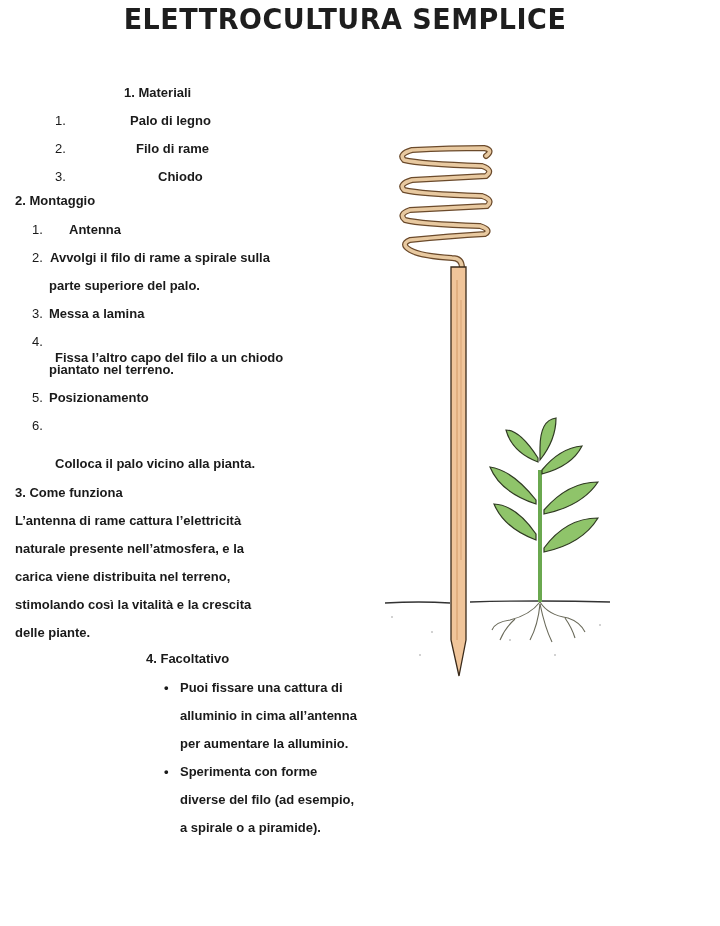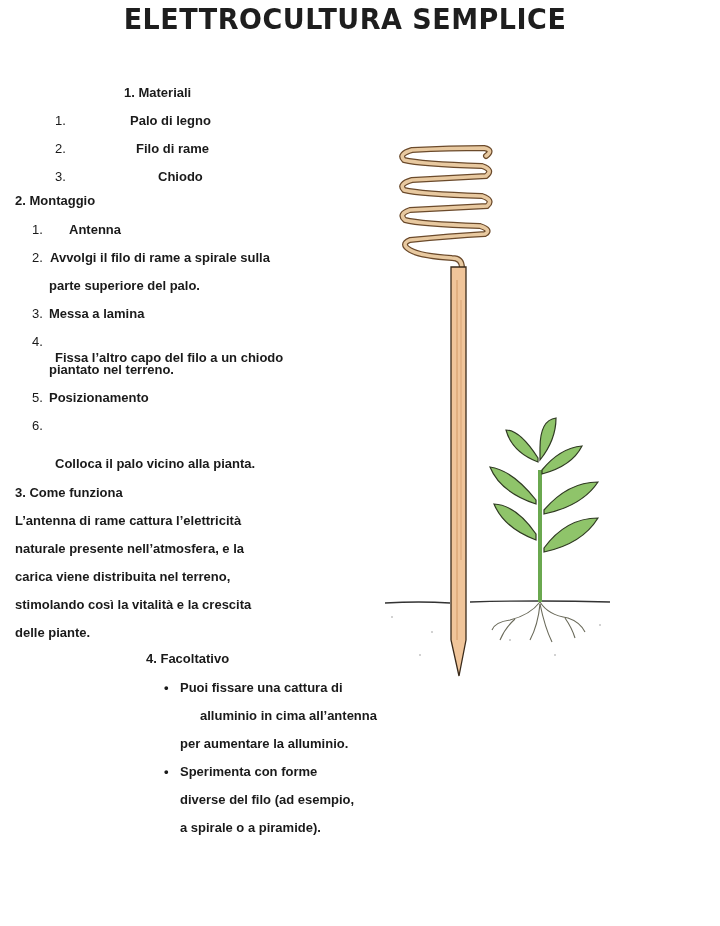--- a/index.html
+++ b/index.html
@@ -44,21 +44,21 @@
 <div class="t" style="left:15px;top:479px;">3. Come funziona</div>
 <div class="t" style="left:15px;top:507px;">L’antenna di rame cattura l’elettricità</div>
 <div class="t" style="left:15px;top:535px;">naturale presente nell’atmosfera, e la</div>
 <div class="t" style="left:15px;top:563px;">carica viene distribuita nel terreno,</div>
 <div class="t" style="left:15px;top:591px;">stimolando così la vitalità e la crescita</div>
 <div class="t" style="left:15px;top:619px;">delle piante.</div>
 
 <div class="t" style="left:146px;top:645px;">4. Facoltativo</div>
 <div class="t" style="left:164px;top:674px;">•</div>
 <div class="t" style="left:180px;top:674px;">Puoi fissare una cattura di</div>
-<div class="t" style="left:180px;top:702px;margin-left:20px;">alluminio in cima all’antenna</div>
+<div class="t" style="left:180px;top:702px;">alluminio in cima all’antenna</div>
 <div class="t" style="left:180px;top:730px;">per aumentare la alluminio.</div>
 <div class="t" style="left:164px;top:758px;">•</div>
 <div class="t" style="left:180px;top:758px;">Sperimenta con forme</div>
 <div class="t" style="left:180px;top:786px;">diverse del filo (ad esempio,</div>
 <div class="t" style="left:180px;top:814px;">a spirale o a piramide).</div>
 
 <svg class="illus" width="720" height="926">
 
   <g>
     <path d="M385 603 Q420 601 450 603 M470 602 Q540 600 610 602" stroke="#333" stroke-width="1.3" fill="none"></path>

